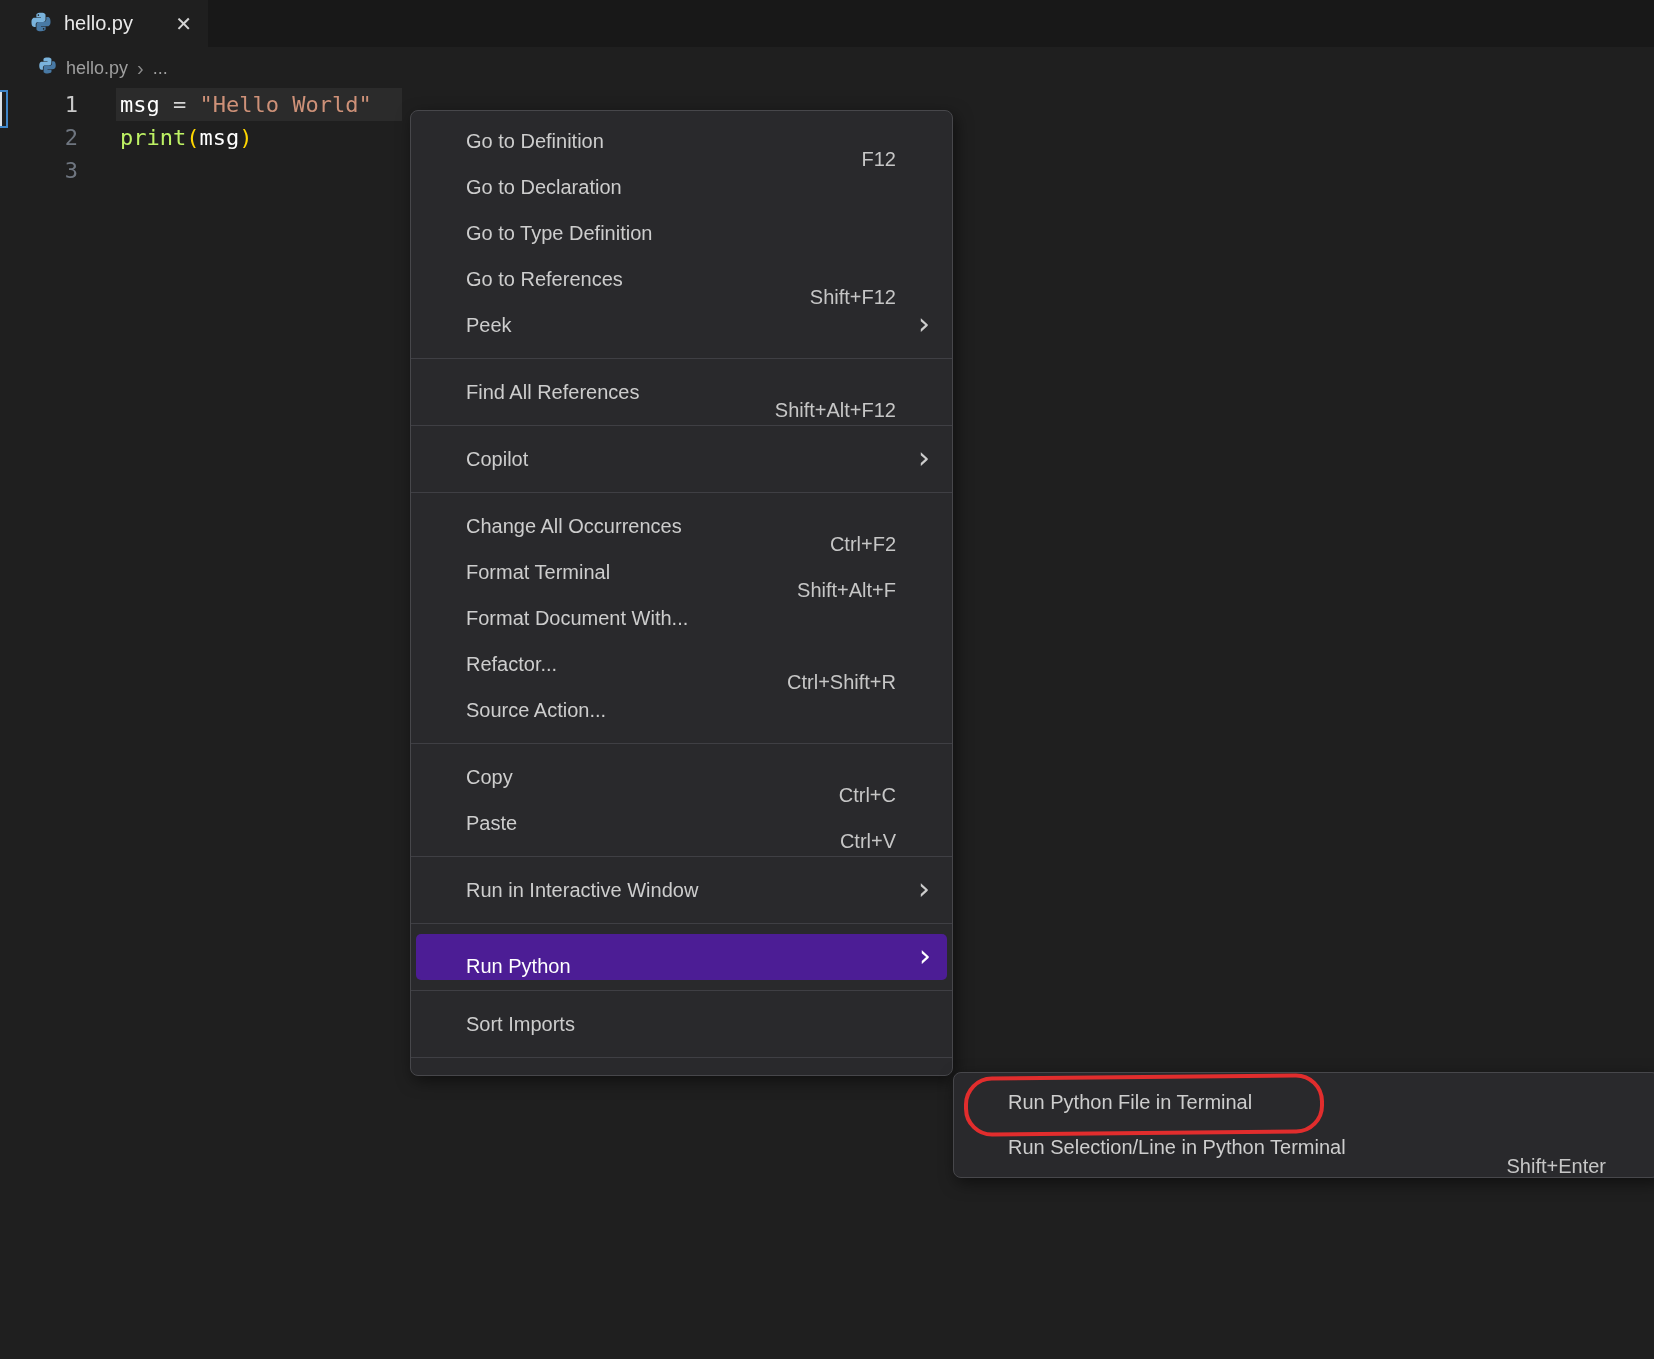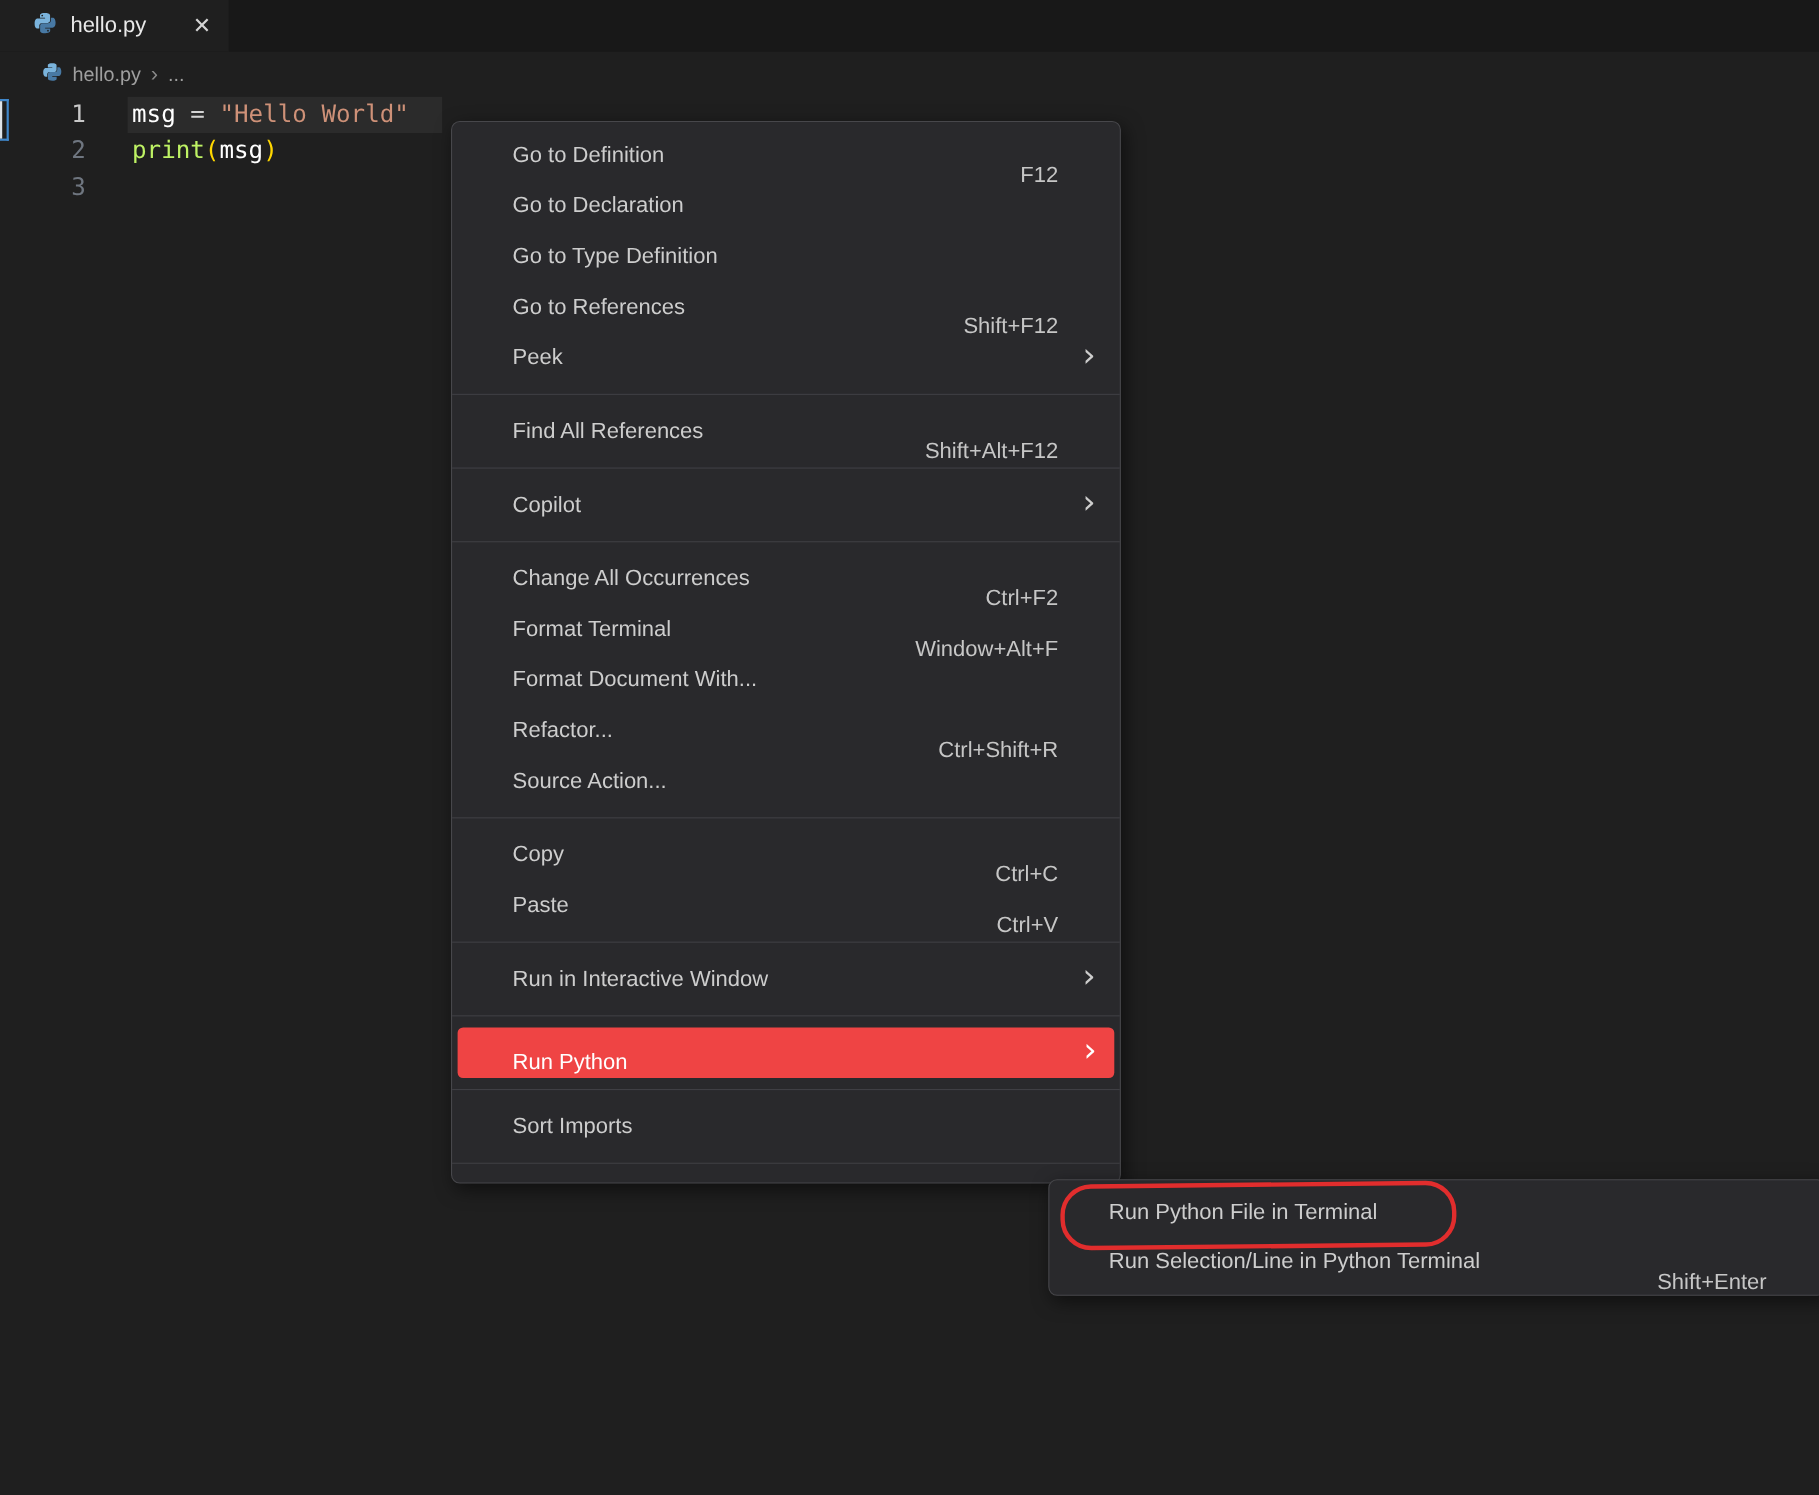--- a/index.html
+++ b/index.html
@@ -34,31 +34,31 @@
     background:rgba(255,255,255,0.055);}
   .left-fragment{position:absolute;left:0;top:90px;width:8px;height:38px;box-sizing:border-box;
     border-top:2px solid #3f86c9;border-right:2px solid #3f86c9;border-bottom:2px solid #3f86c9;}
   .left-fragment::before{content:"";position:absolute;left:0;top:0;bottom:0;width:2px;background:#dde3e9;}
   
   .menu{
     position:absolute;background:#29292c;border:1px solid #47474b;border-radius:8px;
     box-shadow:3px 5px 16px rgba(0,0,0,.5);padding:7px 0;box-sizing:border-box;
     font-size:20px;color:#cdcdcd;
   }
-  #context-menu{left:410px;top:110px;width:609px;}
+  #context-menu{left:410px;top:110px;width:543px;}
   #run-python-submenu{left:953px;top:1072px;width:707px;height:106px;}
   .menu-row{position:relative;height:46px;display:flex;align-items:center;
     padding:0 56px 0 55px;box-sizing:border-box;cursor:default;}
   #run-python-submenu .menu-row{height:45px;padding:0 53px 0 54px;}
   .menu-row .label{white-space:nowrap;}
   .menu-row .shortcut{margin-left:auto;white-space:nowrap;color:#c6c6c6;margin-top:37px;}
   .menu-row .chevron{position:absolute;right:22px;top:50%;transform:translateY(-55%);
     font-size:30px;line-height:1;color:#cdcdcd;font-family:"DejaVu Sans",sans-serif;}
   .menu-sep{height:1px;background:#3f3f44;margin:10px 0;}
-  .menu-row.highlighted{background:#ef4444;color:#ffffff;border-radius:5px;
+  .menu-row.highlighted{background:#4c1d95;color:#ffffff;border-radius:5px;
     margin:0 5px;padding:18px 51px 0 50px;}
   .menu-row.highlighted .shortcut{color:#ffffff;}
   .menu-row.highlighted .chevron{right:16px;color:#ffffff;}
   .red-ring{display:none;}
   .menu-row.annotated .red-ring{
     display:block;position:absolute;left:10px;top:-5px;width:352px;height:52px;
     border:4px solid #e12d2d;border-radius:28px;transform:rotate(-0.6deg);pointer-events:none;
   }
   .pyicon{flex:0 0 auto;}
 </style>
@@ -157,21 +157,21 @@
     <div class="menu-sep"></div>
     <div class="menu-row">
 
       <span class="label">Change All Occurrences</span>
       <span class="shortcut">Ctrl+F2</span>
       <span class="chevron"></span>
     </div>
     <div class="menu-row">
 
       <span class="label">Format Terminal</span>
-      <span class="shortcut">Window+Alt+F</span>
+      <span class="shortcut">Shift+Alt+F</span>
       <span class="chevron"></span>
     </div>
     <div class="menu-row">
 
       <span class="label">Format Document With...</span>
       <span class="shortcut"></span>
       <span class="chevron"></span>
     </div>
     <div class="menu-row">
 

